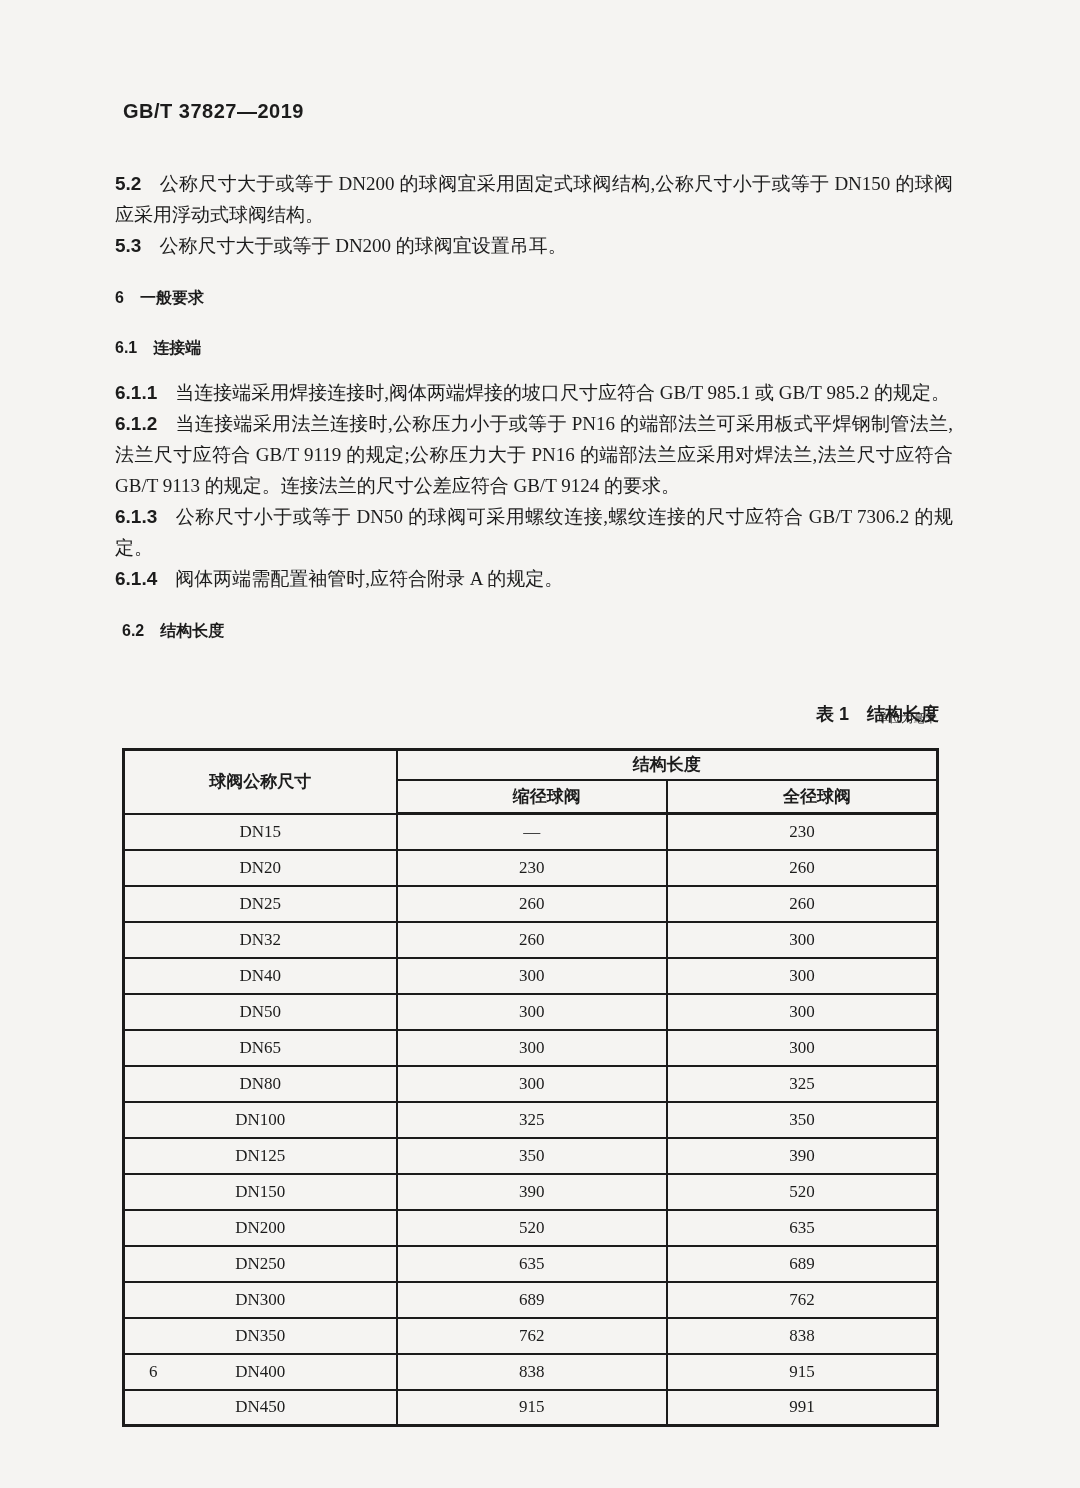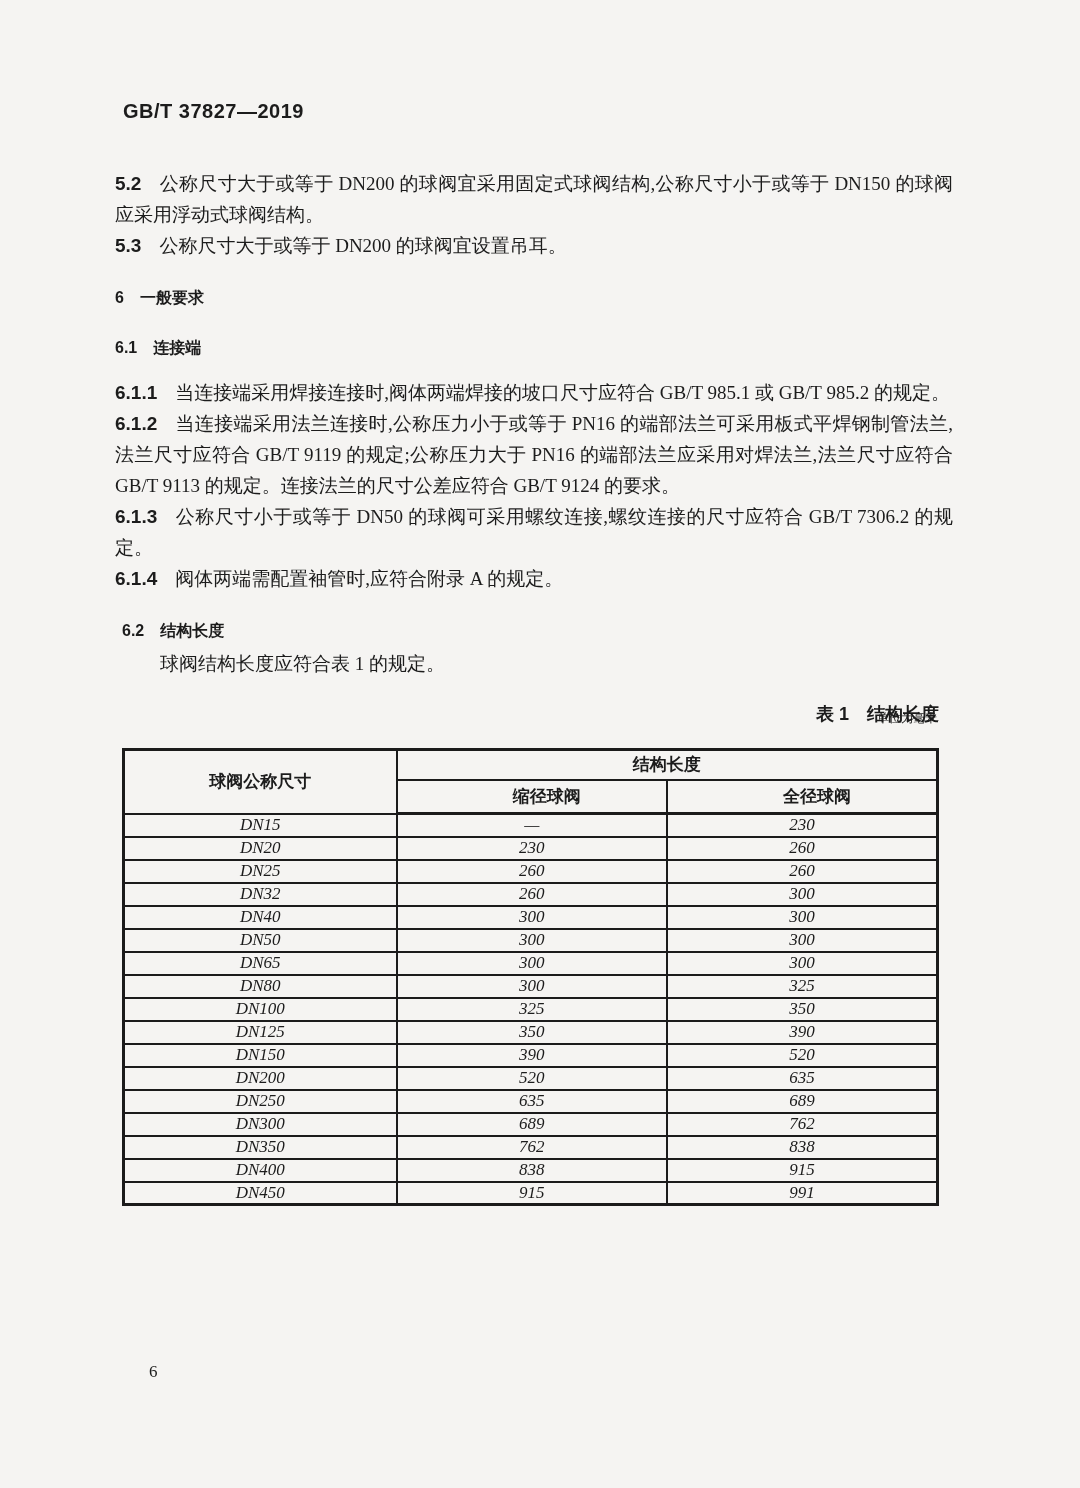--- a/index.html
+++ b/index.html
@@ -71,21 +71,21 @@
     text-align:center; vertical-align:middle;
     padding:0 4px;
   }
   table.spec-table th {
     font-family:"Liberation Sans","DejaVu Sans",sans-serif;
     font-weight:bold;
   }
   tr.hdr-group th { height:30px; border-bottom-width:1.5px; }
   tr.hdr-sub th { height:34px; border-bottom-width:3px;padding-left:34px; }
   th.dim-col { width:273px; }
-  table.spec-table td { height:23px;font-style:italic; }
+  table.spec-table td { height:36px; }
 
   .page-number {
     position:absolute; left:149px; top:1362px;
     font-size:17px;
   }
 </style>
 </head>
 <body>
 
 <div class="doc">
@@ -101,21 +101,20 @@
     <h3 class="sec-heading"><span class="num">6.1</span><span>连接端</span></h3>
 
     <p class="clause"><span class="num">6.1.1</span><span>当连接端采用焊接连接时,阀体两端焊接的坡口尺寸应符合 GB/T 985.1 或 GB/T 985.2 的规定。</span></p>
     <p class="clause"><span class="num">6.1.2</span><span>当连接端采用法兰连接时,公称压力小于或等于 PN16 的端部法兰可采用板式平焊钢制管法兰,法兰尺寸应符合 GB/T 9119 的规定;公称压力大于 PN16 的端部法兰应采用对焊法兰,法兰尺寸应符合 GB/T 9113 的规定。连接法兰的尺寸公差应符合 GB/T 9124 的要求。</span></p>
     <p class="clause"><span class="num">6.1.3</span><span>公称尺寸小于或等于 DN50 的球阀可采用螺纹连接,螺纹连接的尺寸应符合 GB/T 7306.2 的规定。</span></p>
     <p class="clause"><span class="num">6.1.4</span><span>阀体两端需配置袖管时,应符合附录 A 的规定。</span></p>
   </div>
 
   <div class="sec62-block">
     <h3 class="sec-heading"><span class="num">6.2</span><span>结构长度</span></h3>
-    <p class="intro-para">球阀结构长度应符合表 1 的规定。</p>
   </div>
 
   <div class="caption-row">
     <div class="table-caption"><span class="cap-label">表 1</span><span class="cap-title">结构长度</span></div>
     <div class="unit-note">单位为毫米</div>
   </div>
 
   <table class="spec-table">
     <thead>
       <tr class="hdr-group">

